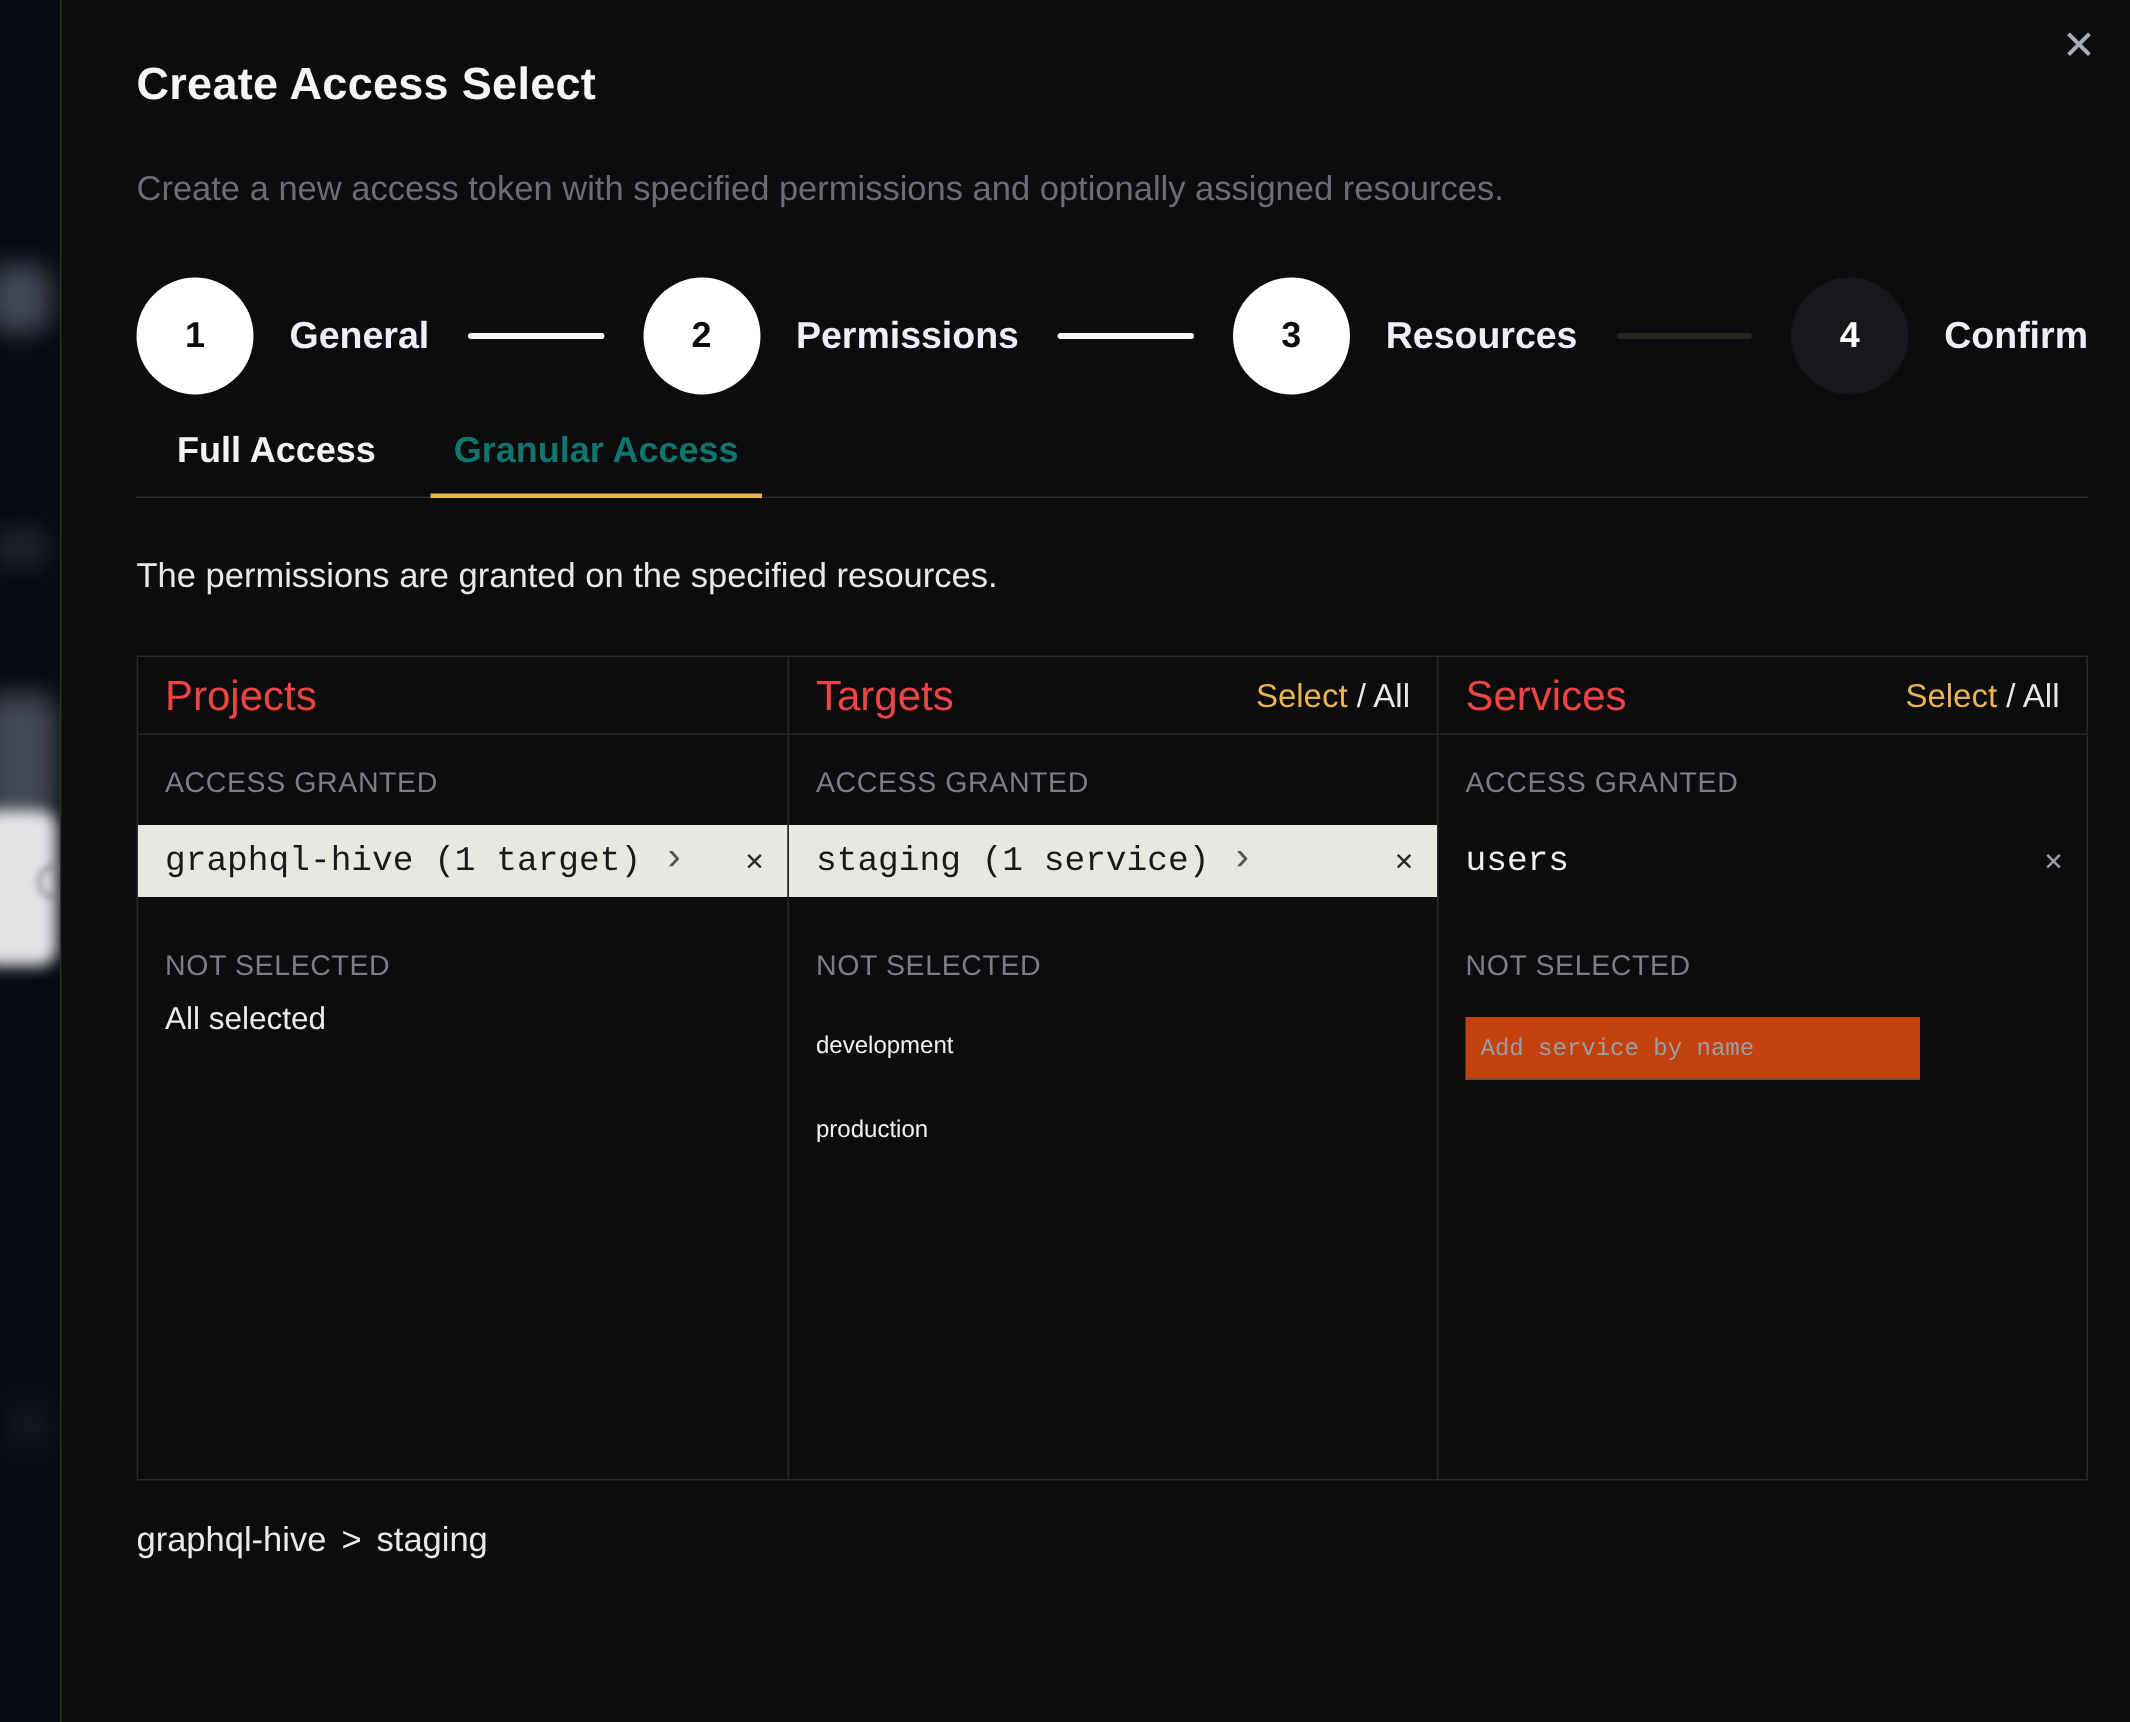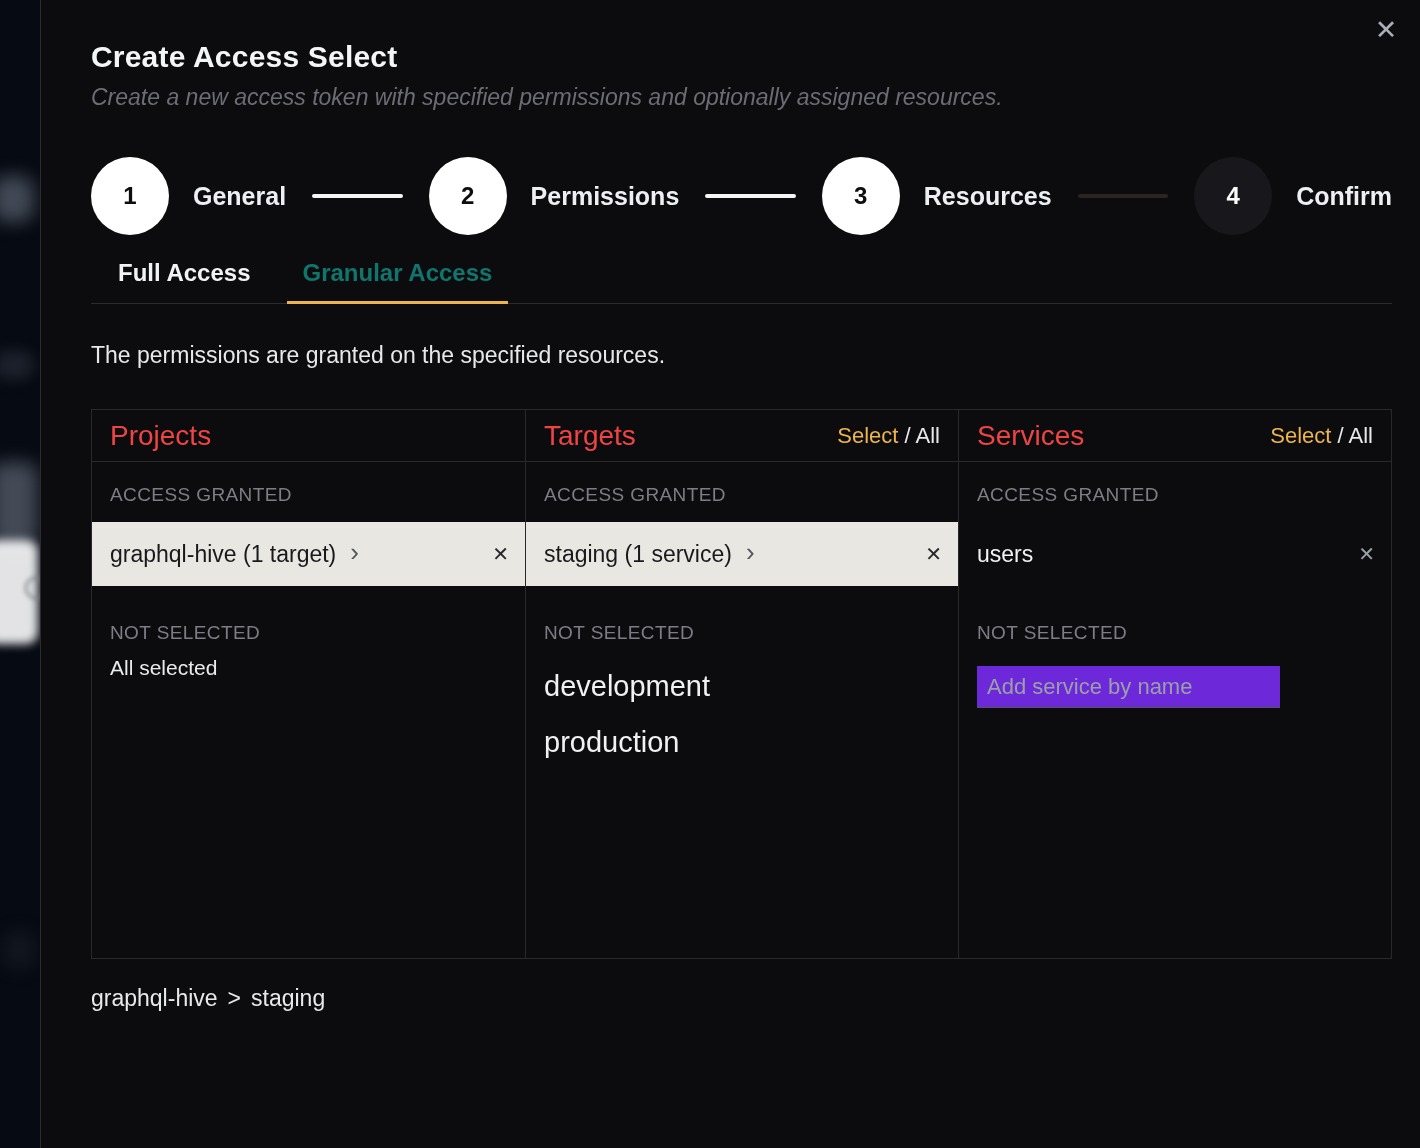--- a/index.html
+++ b/index.html
@@ -28,21 +28,21 @@
     border-left:1px solid #2b2b30;
     padding:0 28px 0 50px;
   }
   .close-btn {
     position:absolute; top:12px; right:16px;
     width:36px; height:36px; display:flex; align-items:center; justify-content:center;
     font-size:27px; color:#a9aeb7; cursor:pointer; background:none; border:none;
     font-family:"Liberation Sans", sans-serif;
   }
   .modal-title { margin-top:40px; font-size:30px; font-weight:700; color:#f4f5f7; letter-spacing:.2px; }
-  .modal-subtitle { margin-top:10px; font-size:23px; color:#6c6c75;font-style:italic; }
+  .modal-subtitle { margin-top:38px; font-size:23px; color:#6c6c75; }
 
   
   .stepper { margin-top:46px; display:flex; align-items:center; }
   .step { display:flex; align-items:center; gap:24px; flex:0 0 auto; }
   .step-circle {
     width:78px; height:78px; border-radius:50%;
     display:flex; align-items:center; justify-content:center;
     background:#ffffff; color:#0d0d10; font-size:24px; font-weight:600;
   }
   .step.pending .step-circle { background:#17171c; color:#ffffff; }
@@ -73,36 +73,36 @@
     padding:0 18px; border-bottom:1px solid #28282d;
   }
   .col-title { font-size:28px; font-weight:400; color:#ef4444; }
   .select-all { font-size:22px; color:#e7e8ea; white-space:pre; }
   .select-all .link { color:#ecb44d; cursor:pointer; }
   .select-all .link.all { color:#e7e8ea; }
   .col-body { padding-top:22px; }
   .group-label { padding:0 18px; font-size:19px; color:#7d7d85; letter-spacing:.4px; margin-bottom:16px; }
   .group-label.second { margin-top:36px; margin-bottom:4px; }
   .row {
-    height:64px; display:flex; align-items:center; justify-content:space-between;
-    padding:0 16px 0 18px; font-size:23px; color:#f0f1f3; cursor:pointer;
+    height:48px; display:flex; align-items:center; justify-content:space-between;
+    padding:0 16px 0 18px; font-size:23px; color:#f0f1f3; cursor:pointer;font-family:Liberation Mono, monospace;
   }
   .row.selected { background:#e9e7e2; color:#19191c; }
   .row-main { display:flex; align-items:center; gap:14px; min-width:0; }
   .chev { font-size:26px; line-height:1; color:#55555c; transform:translateY(-2px); }
   .row-x { font-size:20px; color:#28282c; cursor:pointer; }
   .row.plain .row-x { color:#9aa0a8; }
-  .list-item { height:56px; display:flex; align-items:center; padding:0 18px; font-size:29px; color:#f0f1f3; cursor:pointer; }
+  .list-item { height:56px; display:flex; align-items:center; padding:0 18px; font-size:16px; color:#f0f1f3; cursor:pointer; }
   .items { margin-top:14px; }
   .note { margin-top:12px; padding:0 18px; font-size:21px; color:#e9eaec; }
   .svc-input {
     display:block; margin:22px 0 0 18px; width:303px; height:42px;
-    background:#6d28d9; border:none; border-bottom:1px solid #55555c;
-    padding:0 10px; font-size:22px; color:#e5e7eb;
-    font-family:Liberation Sans, sans-serif; outline:none;
+    background:#c2410c; border:none; border-bottom:1px solid #55555c;
+    padding:0 10px; font-size:16px; color:#e5e7eb;
+    font-family:Liberation Mono, monospace; outline:none;
   }
   .svc-input::placeholder { color:#9aa0a8; }
 
   
   .breadcrumb { margin-top:26px; display:flex; align-items:center; gap:10px; font-size:23px; color:#e8e9eb; }
 </style>
 </head>
 <body>
 
 <div class="backdrop">

